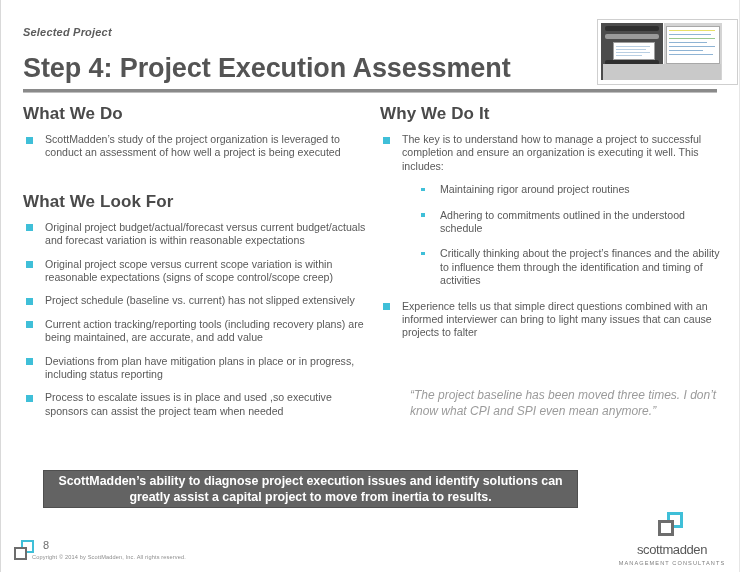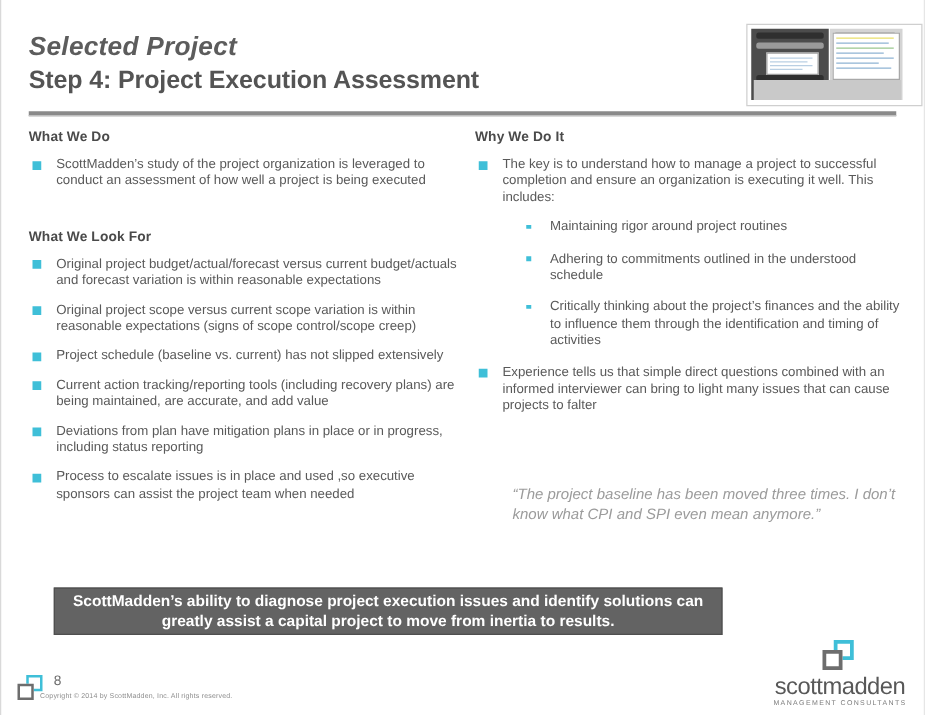--- a/index.html
+++ b/index.html
@@ -19,31 +19,31 @@
     border-right: 1px solid #e6e6e6;
     box-sizing: border-box;
     overflow: hidden;
   }
 
   
   .eyebrow {
     position: absolute;
     left: 22px;
     top: 26px;
-    font-size: 21px;
+    font-size: 11px;
     font-style: italic;
     font-weight: bold;
     color: #5c5c5c;
     letter-spacing: 0.2px;
   }
   .slide-title {
     position: absolute;
     left: 22px;
     top: 53px;
-    font-size: 20px;
+    font-size: 27px;
     font-weight: bold;
     color: #545454;
     letter-spacing: -0.1px;
   }
   .title-rule {
     position: absolute;
     left: 22px;
     top: 89px;
     width: 694px;
     height: 3px;
@@ -108,21 +108,21 @@
     position: absolute; left: 2px; height: 1px; background: #8fb4d4;
   }
   .thumb .tstack .sl.y { background: #e9e06a; }
   .thumb .tstack .sl.g { background: #9ac88f; }
 
   
   .col-left  { position: absolute; left: 22px;  top: 104px; width: 345px; }
   .col-right { position: absolute; left: 379px; top: 104px; width: 340px; }
 
   .section-head {
-    font-size: 11px;
+    font-size: 17px;
     font-weight: bold;
     color: #4a4a4a;
     margin: 0 0 9px 0;
     letter-spacing: 0.1px;
   }
   .section-head.spaced { margin-top: 32px; }
 
   ul.bullets {
     list-style: none;
     margin: 0;
@@ -268,21 +268,21 @@
   }
   .brand-mark .bm-gray {
     position: absolute;
     left: 1px; top: 8px;
     width: 16px; height: 16px;
     border: 3px solid #6d6d6d;
     background: #ffffff;
     box-sizing: border-box;
   }
   .brand-name {
-    font-size: 19px;
+    font-size: 13px;
     color: #585858;
     letter-spacing: -0.4px;
     line-height: 18px;
   }
   .brand-tag {
     font-size: 5.6px;
     color: #7d7d7d;
     letter-spacing: 1.1px;
     margin-top: 1px;
   }

